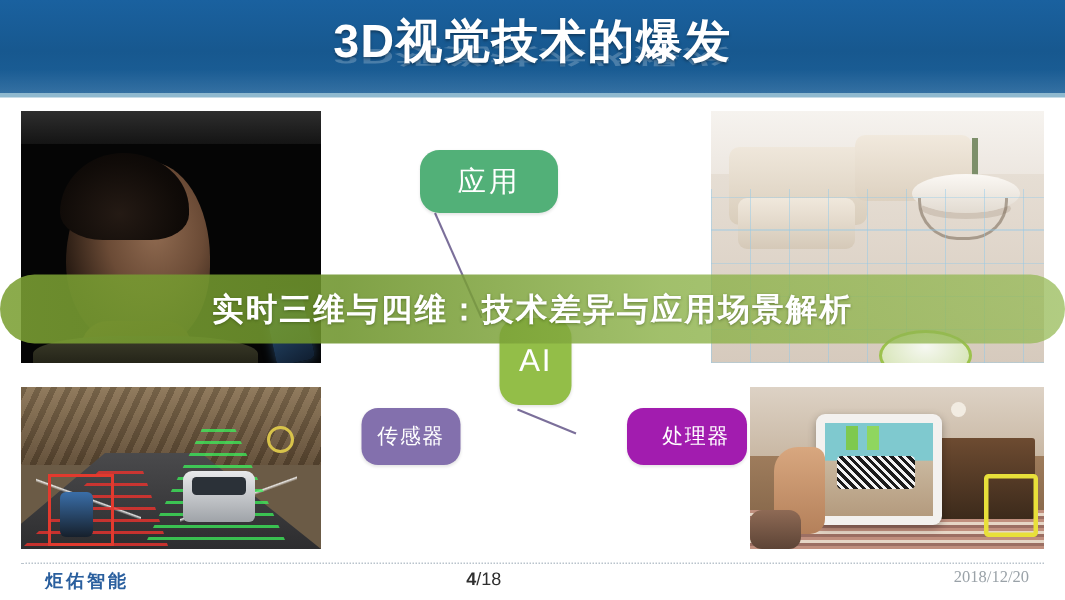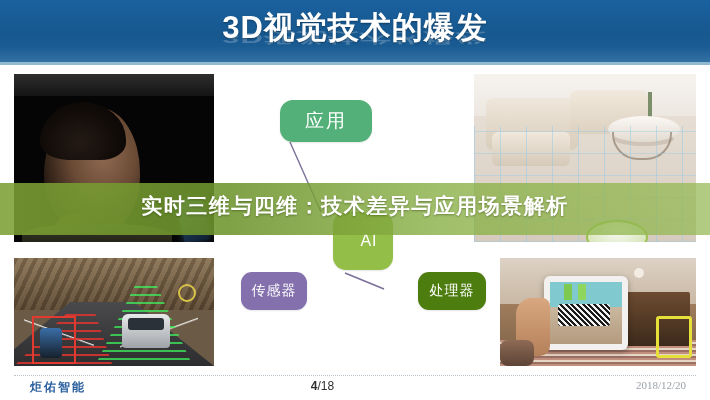--- a/index.html
+++ b/index.html
@@ -263,41 +263,42 @@
     box-shadow:0 1px 2px rgba(0,0,0,0.10);
     z-index:2;
     margin-left:36px;
   }
   #node-app{
     left:44px;top:26px;width:92px;height:42px;
     background:#52b078;font-size:19px;letter-spacing:2px;border-radius:13px;
   }
   #node-ai{
     left:97px;top:138px;width:48px;height:58px;
-    background:#93be48;font-size:16px;letter-spacing:1px;border-radius:13px;padding-left:12px;
+    background:#93be48;font-size:21px;letter-spacing:1px;border-radius:13px;
   }
   #node-sensor{
     left:5px;top:198px;width:66px;height:38px;
     background:#8370ad;font-size:14px;letter-spacing:1px;border-radius:11px;
   }
   #node-proc{
     left:182px;top:198px;width:68px;height:38px;
-    background:#4d7c0f;font-size:14px;letter-spacing:1px;border-radius:11px;
+    background:#a21caf;font-size:14px;letter-spacing:1px;border-radius:11px;padding-left:12px;
   }
   .edges{position:absolute;left:0;top:0;width:300px;height:250px;z-index:1;}
 
   
   .banner{
-    position:absolute;left:0;top:183px;width:710px;height:52px;
+    position:absolute;left:0;top:183px;width:710px;height:46px;
     background:linear-gradient(90deg,
        rgba(124,160,52,0.88) 0%,
        rgba(110,148,44,0.88) 32%,
        rgba(138,176,70,0.80) 62%,
        rgba(150,186,86,0.74) 100%);
     z-index:5;
+    border-radius:23px;
   }
   .banner-text{
     position:absolute;left:0;top:0;width:710px;height:46px;
     display:flex;align-items:center;justify-content:center;
     color:#ffffff;font-size:21px;font-weight:bold;letter-spacing:1.5px;
     text-shadow:0 1px 2px rgba(40,60,10,0.45);
     white-space:nowrap;
   }
 
   

